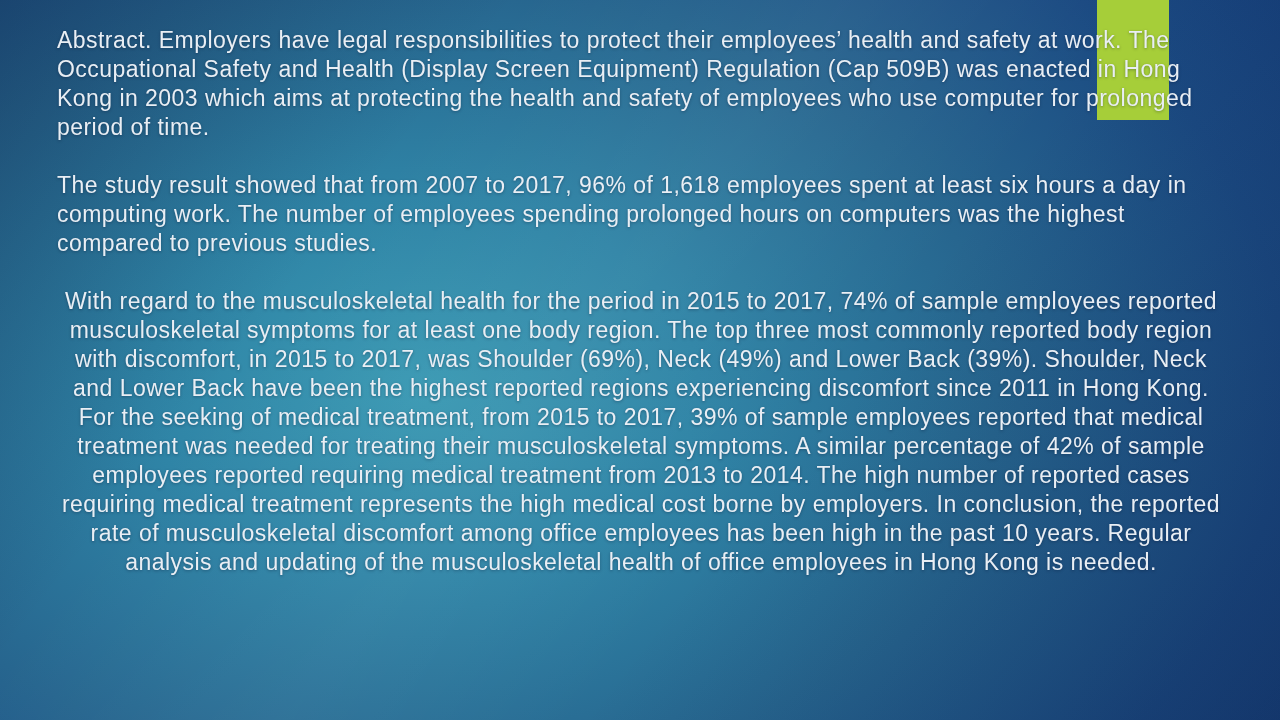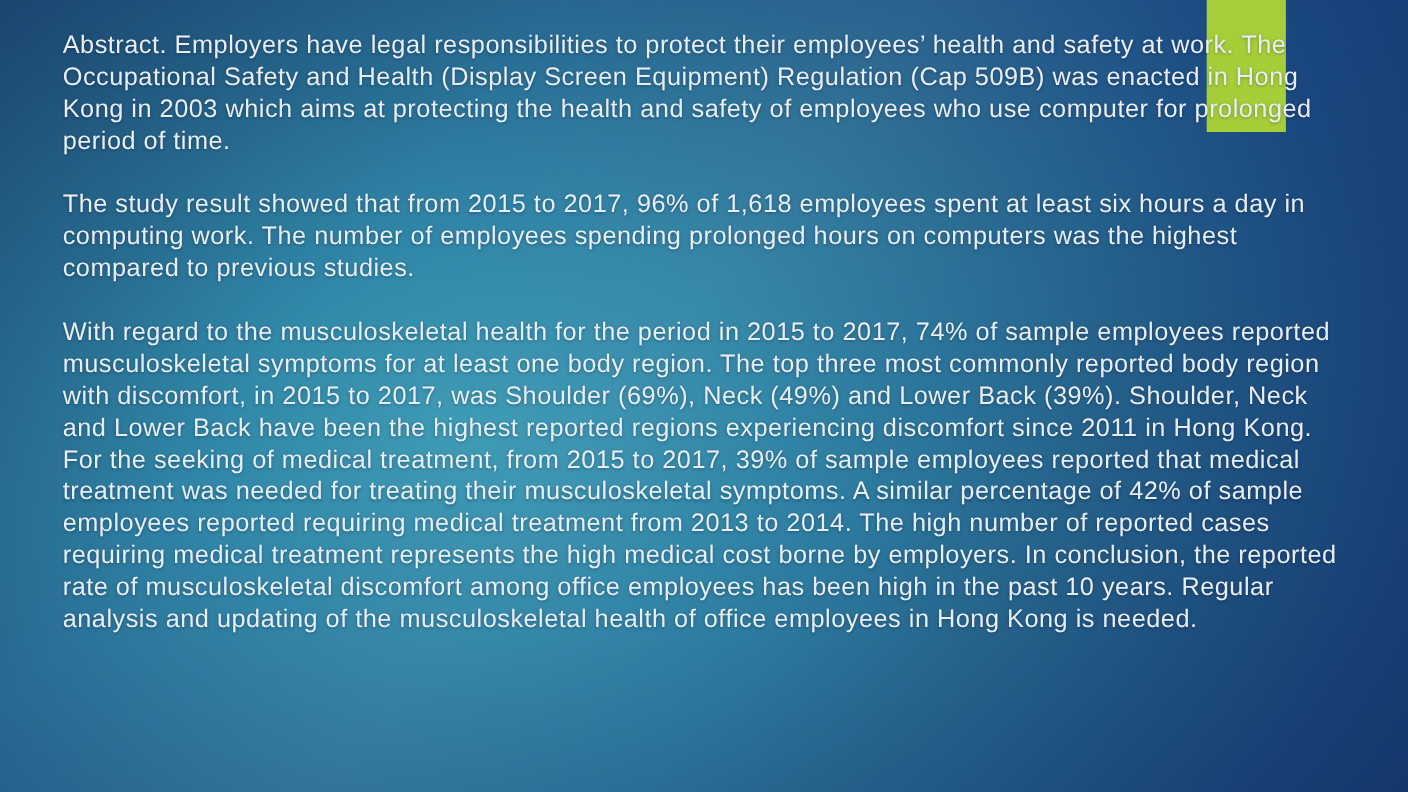--- a/index.html
+++ b/index.html
@@ -55,25 +55,26 @@
     line-height: 29px;
     letter-spacing: 0.02em;
     text-shadow: 0 1px 3px rgba(0, 15, 40, 0.35);
   }
   .content p {
     margin: 0 0 29px 0;
     white-space: pre-wrap;
   }
   .content p:last-child {
     margin-bottom: 0;
+    text-align: center;
   }
 </style>
 </head>
 <body>
 
 <div class="slide">
   <div class="accent-rect"></div>
   <div class="content">
     <p>Abstract. Employers have legal responsibilities to protect their employees’ health and safety at work. The Occupational Safety and Health (Display Screen Equipment) Regulation (Cap 509B) was enacted in Hong Kong in 2003 which aims at protecting the health and safety of employees who use computer for prolonged period of time.</p>
-    <p>The study result showed that from 2015 to 2017, 96% of 1,618 employees spent at least six hours a day in computing work. The number of employees spending prolonged hours on computers was the highest compared to previous studies.</p>
+    <p>The study result showed that from 2007 to 2017, 96% of 1,618 employees spent at least six hours a day in computing work. The number of employees spending prolonged hours on computers was the highest compared to previous studies.</p>
     <p>With regard to the musculoskeletal health for the period in 2015 to 2017, 74% of sample employees reported musculoskeletal symptoms for at least one body region. The top three most commonly reported body region with discomfort, in 2015 to 2017, was Shoulder (69%), Neck (49%) and Lower Back (39%). Shoulder, Neck and Lower Back have been the highest reported regions experiencing discomfort since 2011 in Hong Kong. For the seeking of medical treatment, from 2015 to 2017, 39% of sample employees reported that medical treatment was needed for treating their musculoskeletal symptoms. A similar percentage of 42% of sample employees reported requiring medical treatment from 2013 to 2014. The high number of reported cases requiring medical treatment represents the high medical cost borne by employers. In conclusion, the reported rate of musculoskeletal discomfort among office employees has been high in the past 10 years. Regular analysis and updating of the musculoskeletal health of office employees in Hong Kong is needed.</p>
   </div>
 </div>
 
 </body></html>

